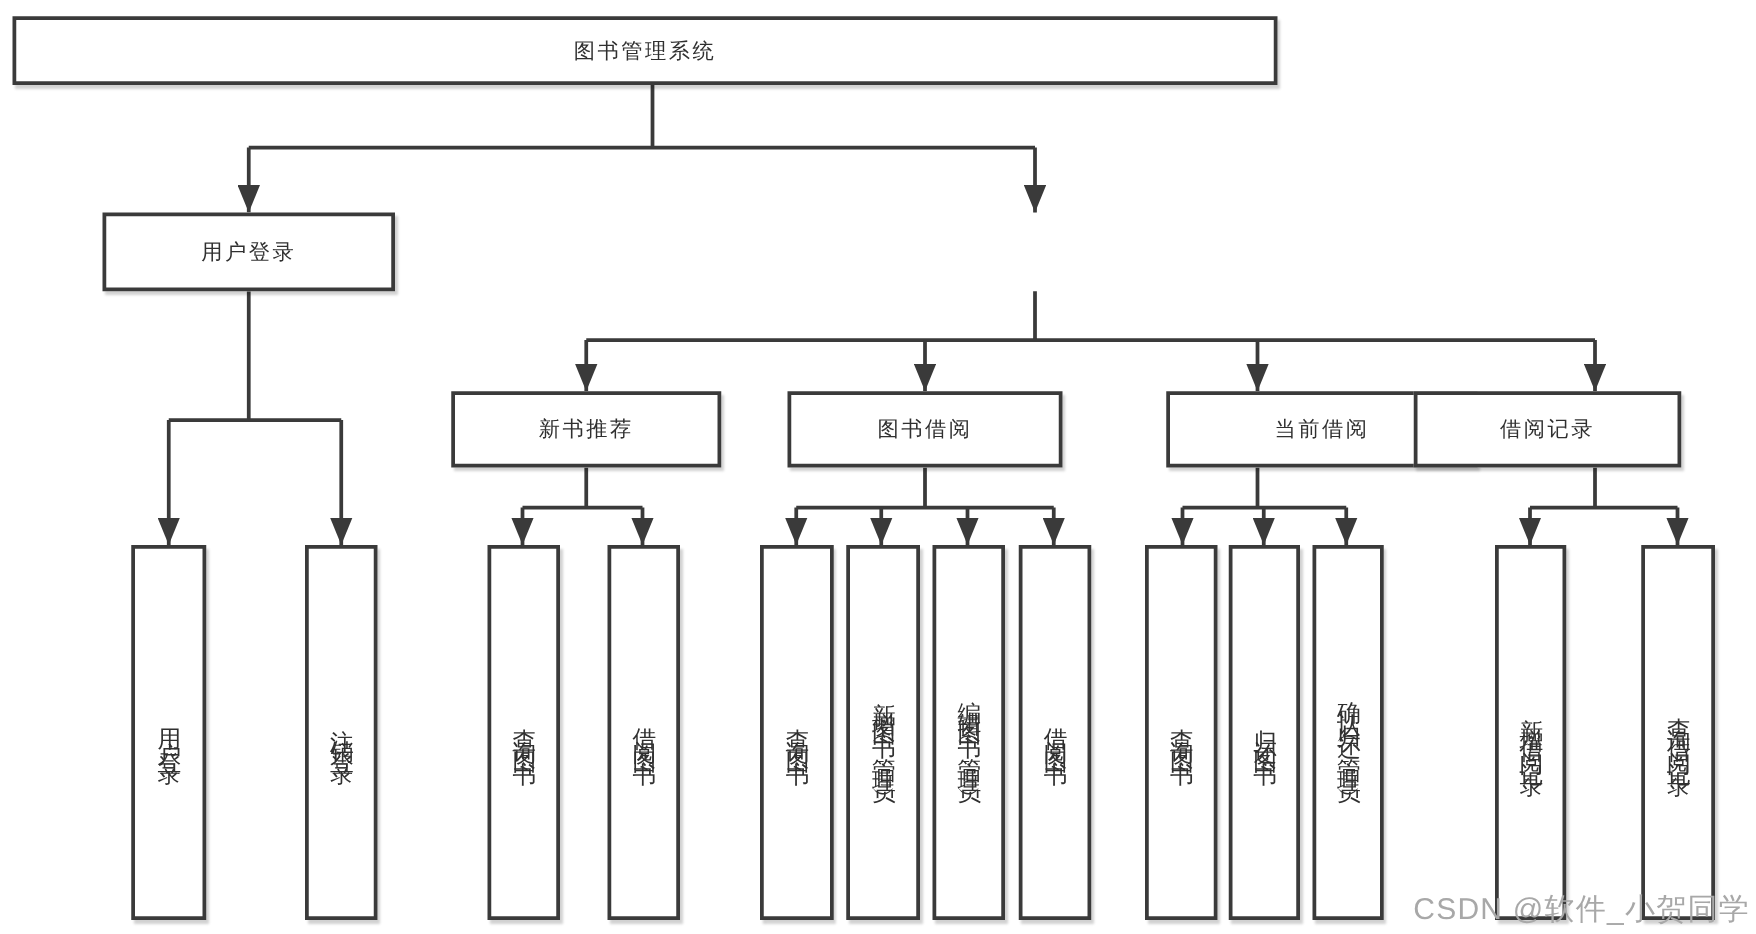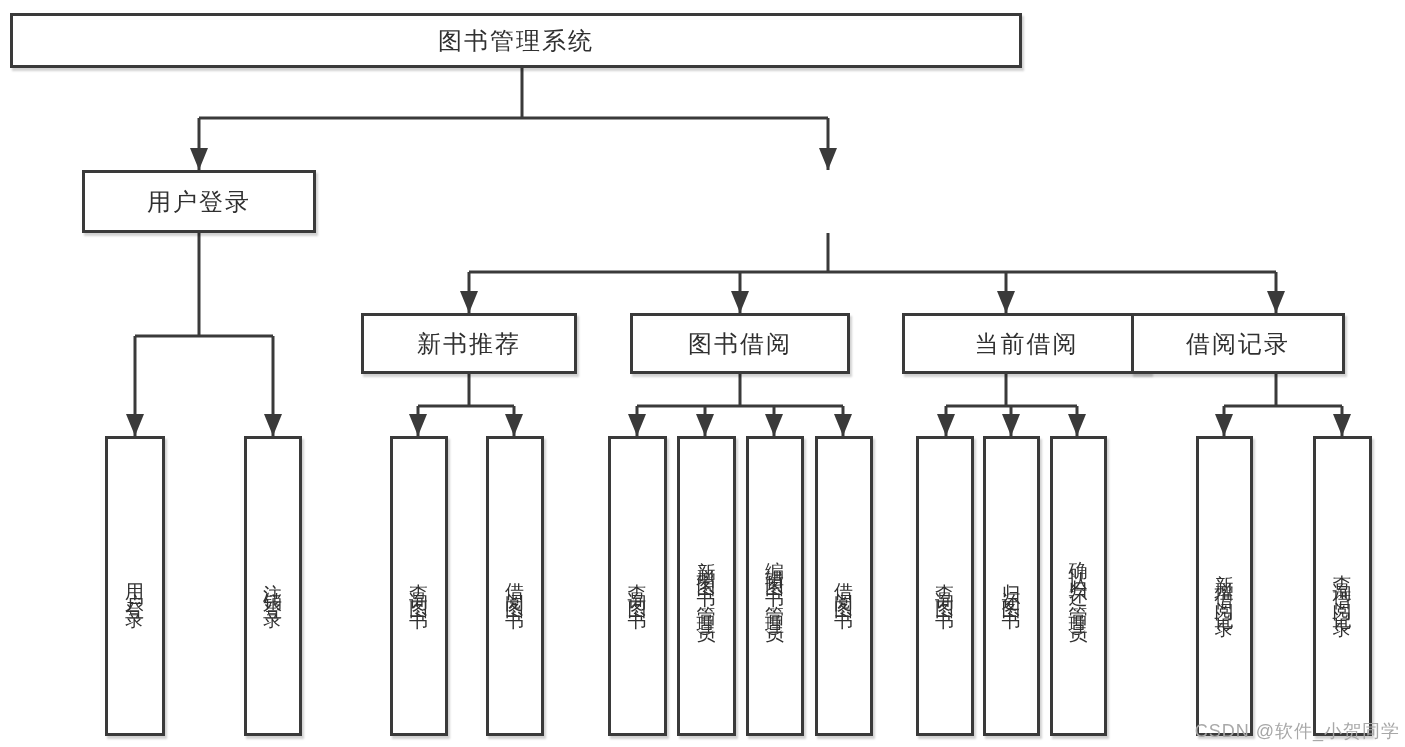--- a/index.html
+++ b/index.html
@@ -28,33 +28,33 @@
     position:absolute;
     box-sizing:border-box;
     border:3px solid var(--line);
     background:#fff;
     color:var(--text);
     display:flex;align-items:center;justify-content:center;
     z-index:2;
     box-shadow:2px 3px 2px rgba(0,0,0,0.18);
   }
   .node.h span{
-    font-size:24px;letter-spacing:2px;white-space:nowrap;font-family:Liberation Mono, monospace;
+    font-size:17px;letter-spacing:2px;white-space:nowrap;font-family:Liberation Mono, monospace;
   }
   .node.v span{
     writing-mode:vertical-rl;
     font-size:19px;
     letter-spacing:9px;
     line-height:1;
     white-space:nowrap;
   }
   .watermark{
     position:absolute;
     right:5px;bottom:4px;
-    font-size:18px;
+    font-size:24px;
     color:var(--watermark);
     letter-spacing:1px;
     z-index:3;
     white-space:nowrap;
   }
 </style>
 </head>
 <body>
 
 <div class="canvas">
@@ -94,21 +94,21 @@
   <div class="node h" style="left:82px;top:170px;width:234px;height:63px">
     <span>用户登录</span>
   </div>
 
   <div class="node h" style="left:361px;top:313px;width:216px;height:61px">
     <span>新书推荐</span>
   </div>
   <div class="node h" style="left:630px;top:313px;width:220px;height:61px">
     <span>图书借阅</span>
   </div>
-  <div class="node h" style="left:902px;top:313px;width:249px;height:61px">
+  <div class="node h" style="left:933px;top:313px;width:249px;height:61px">
     <span>当前借阅</span>
   </div>
   <div class="node h" style="left:1131px;top:313px;width:214px;height:61px">
     <span>借阅记录</span>
   </div>
 
   <div class="node v" style="left:105px;top:436px;width:60px;height:300px">
     <span>用户登录</span>
   </div>
   <div class="node v" style="left:244px;top:436px;width:58px;height:300px">

